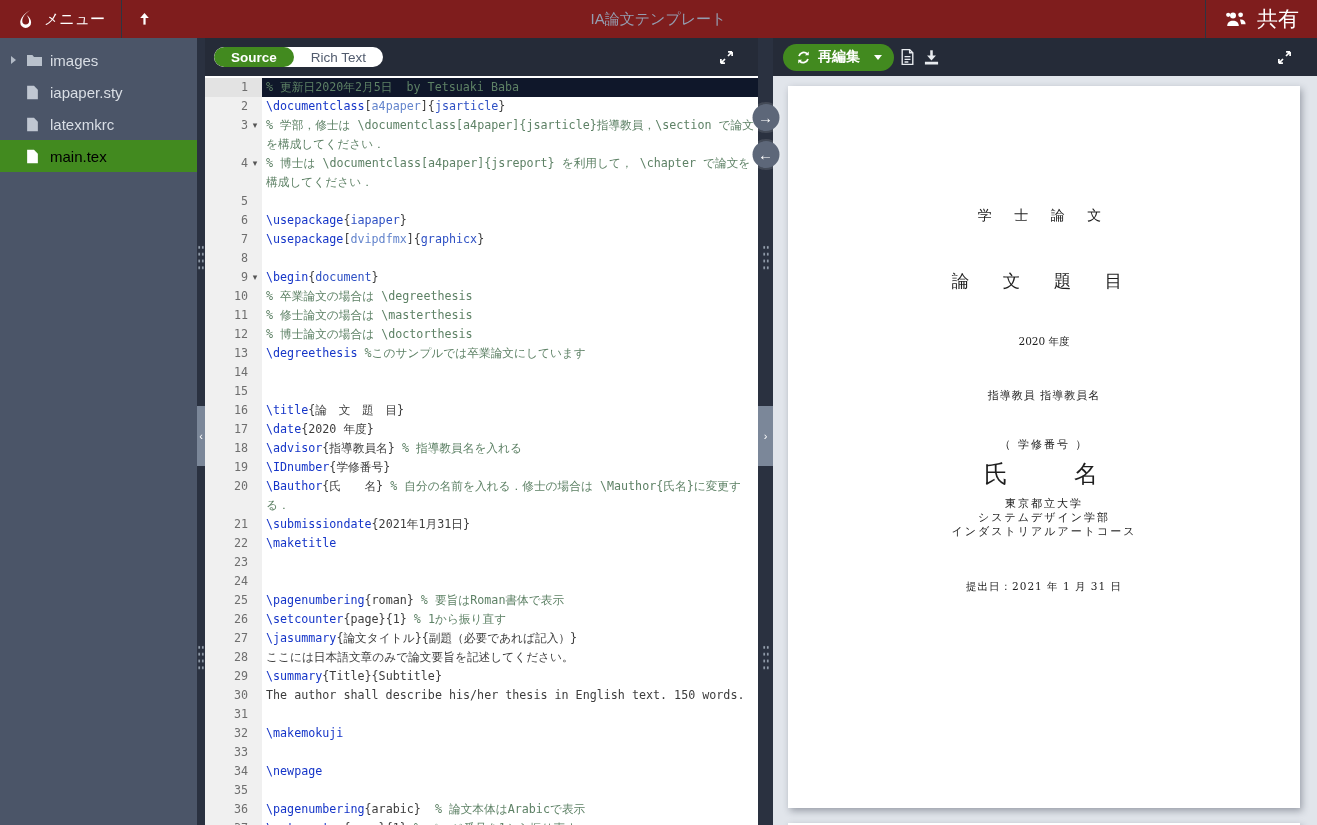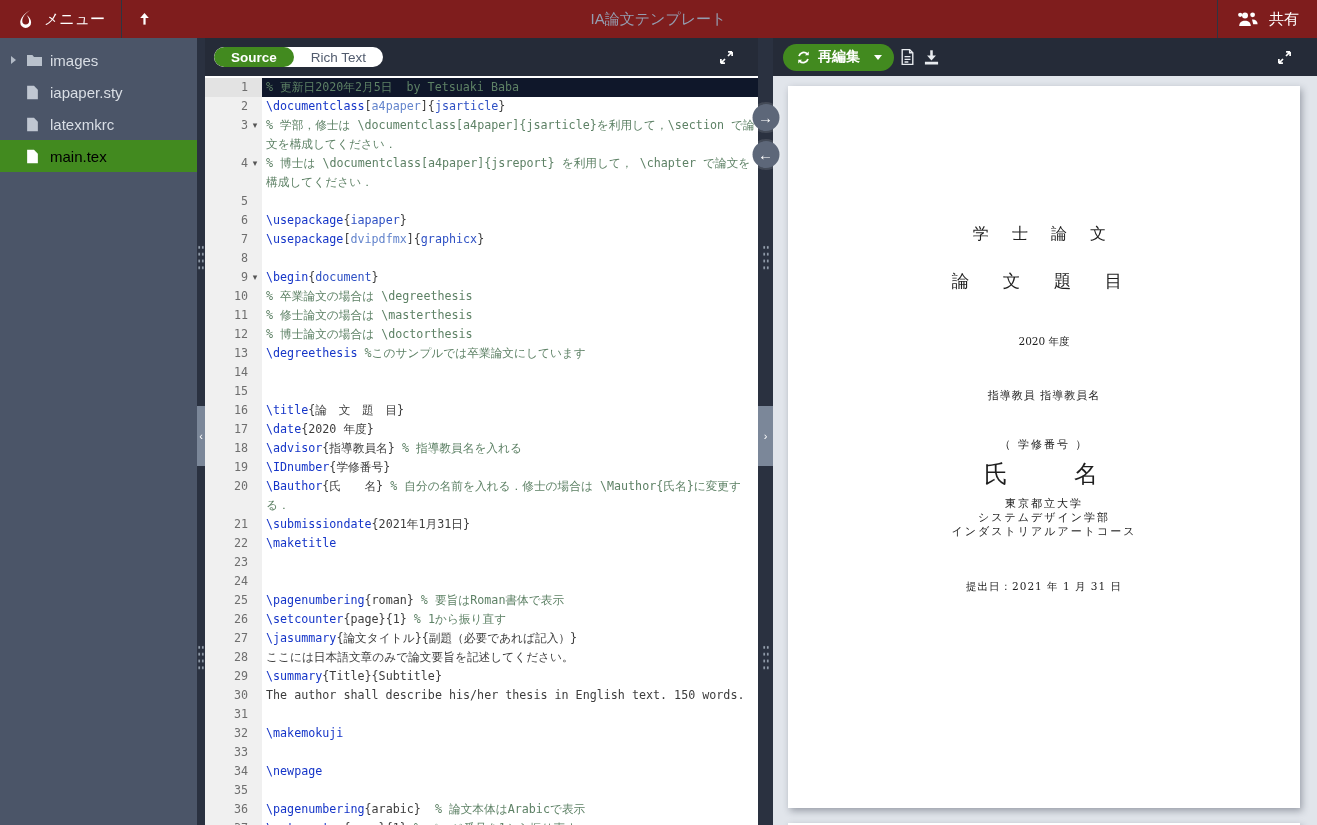--- a/index.html
+++ b/index.html
@@ -12,21 +12,21 @@
             color:#fff; position:relative; z-index:5; }
   .menu-btn { display:flex; align-items:center; gap:9px; padding:0 16px; height:38px;
               font-size:15px; cursor:pointer; }
   .topbar-sep { width:1px; height:38px; background:#2d3542; }
   .iconbtn { display:flex; align-items:center; justify-content:center; height:38px;
              padding:0 15px; cursor:pointer; background:none; border:none; color:#fff; }
   .topbar-title { position:absolute; left:50%; top:0; transform:translateX(-50%);
                   height:38px; line-height:38px; color:#949db0; font-size:15px; }
   .topbar-right { margin-left:auto; display:flex; align-items:center; height:38px; }
   .share-btn { display:flex; align-items:center; gap:9px; padding:0 18px; height:38px;
-               font-size:15px; color:#fff; cursor:pointer; }
+               font-size:21px; color:#fff; cursor:pointer; }
 
   
   .main { flex:1; display:flex; min-height:0; }
 
   
   .sidebar { flex:0 0 197px; background:#4b5568; padding-top:6px; overflow:hidden; }
   .file-row { height:32px; display:flex; align-items:center; color:#d9dee5;
               font-size:15px; cursor:pointer; }
   .file-row.selected { background:#428a1f; color:#000000; font-weight:normal;text-align:center; }
   .tri-wrap { width:26px; display:flex; justify-content:center; align-items:center; }
@@ -89,21 +89,21 @@
   .caret-down { width:0; height:0; border-top:5px solid #fff;
                 border-left:4px solid transparent; border-right:4px solid transparent; }
   .pdf-expand { margin-left:auto; }
 
   .pdf-viewport { flex:1; overflow:hidden; padding:10px 0 0 15px; }
   .pdf-page { width:512px; height:722px; background:#fff; position:relative;
               box-shadow:2px 3px 7px rgba(40,45,60,0.38);
               font-family:"DejaVu Serif", serif; color:#1e1e1e; }
   .pdf-page.page2 { margin-top:15px; height:60px; }
   .pline { position:absolute; left:0; right:0; text-align:center; white-space:pre; }
-  .p-thesis-type { top:138px; font-size:16px; letter-spacing:9px; }
+  .p-thesis-type { top:121px; font-size:14px; letter-spacing:9px; }
   .p-thesis-title { top:183px; font-size:17.5px; letter-spacing:14px; }
   .p-year { top:249px; font-size:10.5px; }
   .p-advisor { top:302px; font-size:11px; letter-spacing:1px; }
   .p-id-number { top:351px; font-size:11px; letter-spacing:2px; }
   .p-author-name { top:372px; font-size:24px; letter-spacing:6px; }
   .p-university { top:410px; font-size:11px; letter-spacing:2px; }
   .p-faculty { top:424px; font-size:11px; letter-spacing:2px; }
   .p-course { top:438px; font-size:11px; letter-spacing:2px; }
   .p-submission-date { top:494px; font-size:10.5px; letter-spacing:1px; }
 </style>
@@ -224,21 +224,21 @@
               <span class="lnum">2</span>
               <span class="fold"></span>
             </span>
             <span class="code-content"><span class="tok-cm">\documentclass</span><span class="tok-br">[</span><span class="tok-op">a4paper</span><span class="tok-br">]{</span><span class="tok-ag">jsarticle</span><span class="tok-br">}</span></span>
           </div>
           <div class="code-line">
             <span class="gutter">
               <span class="lnum">3</span>
               <span class="fold">▾</span>
             </span>
-            <span class="code-content"><span class="tok-co">% 学部，修士は \documentclass[a4paper]{jsarticle}を利用して，\section で論文を構成してください．</span></span>
+            <span class="code-content"><span class="tok-co">% 学部，修士は \documentclass[a4paper]{jsarticle}指導教員，\section で論文を構成してください．</span></span>
           </div>
           <div class="code-line">
             <span class="gutter">
               <span class="lnum">4</span>
               <span class="fold">▾</span>
             </span>
             <span class="code-content"><span class="tok-co">% 博士は \documentclass[a4paper]{jsreport} を利用して， \chapter で論文を構成してください．</span></span>
           </div>
           <div class="code-line">
             <span class="gutter">

